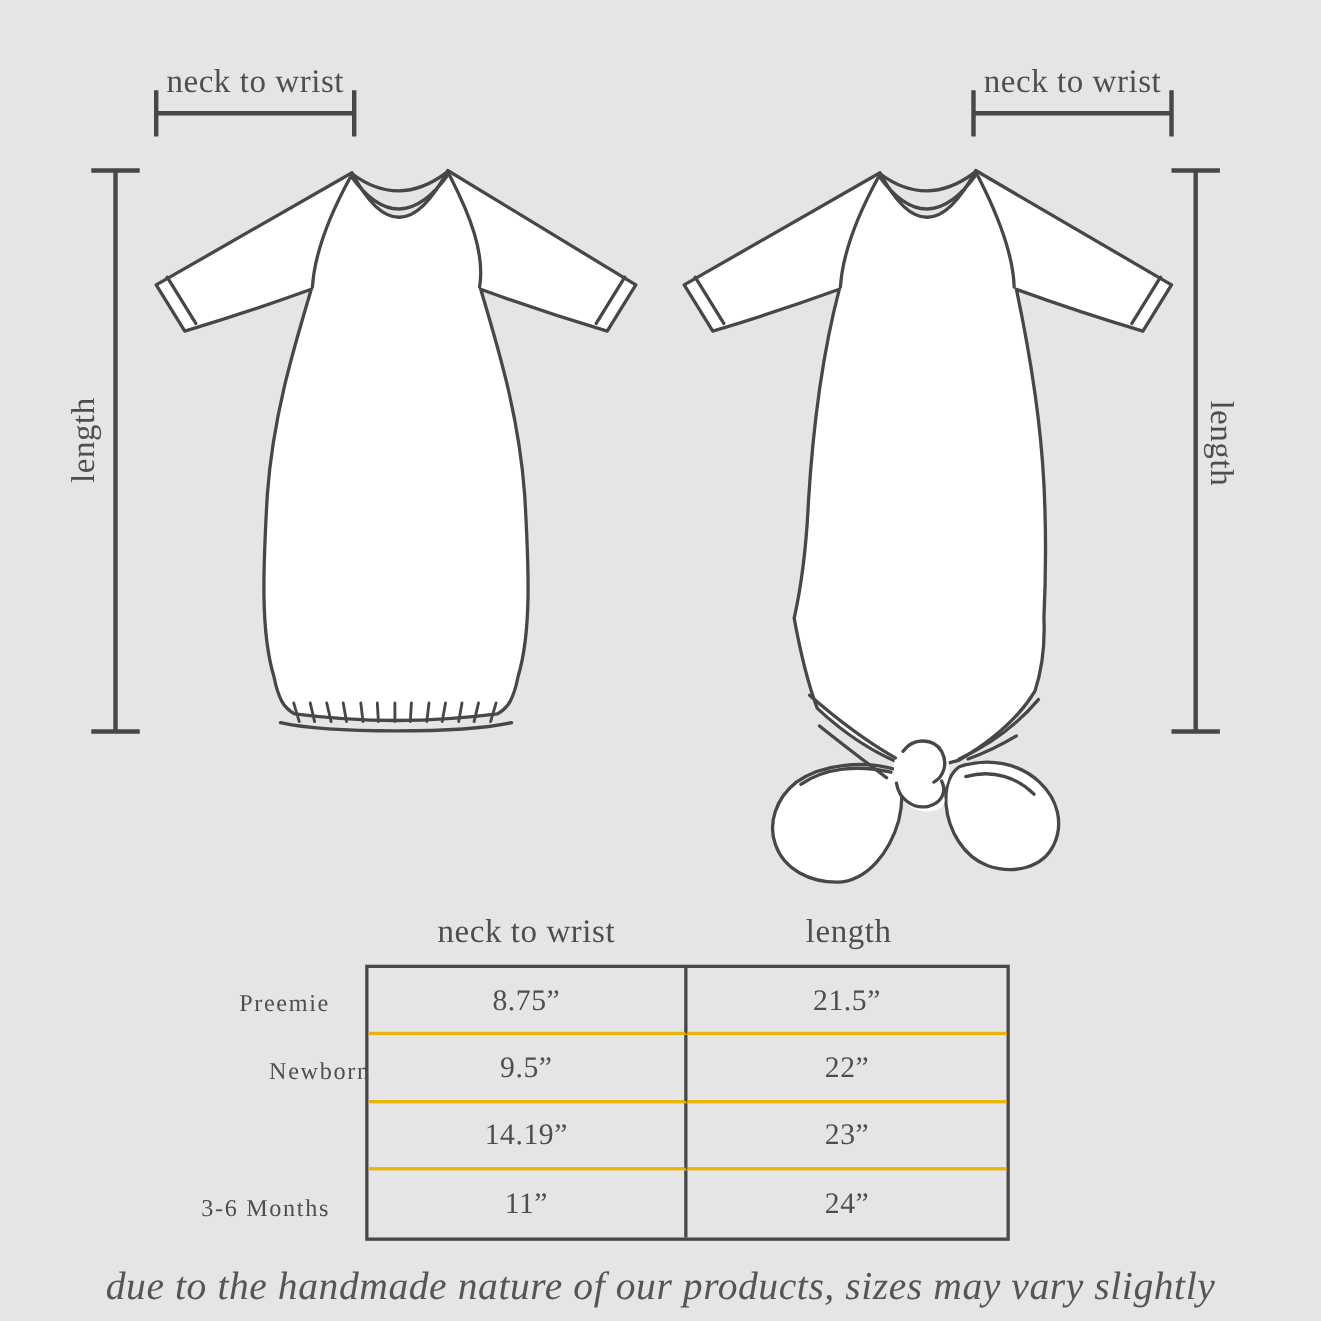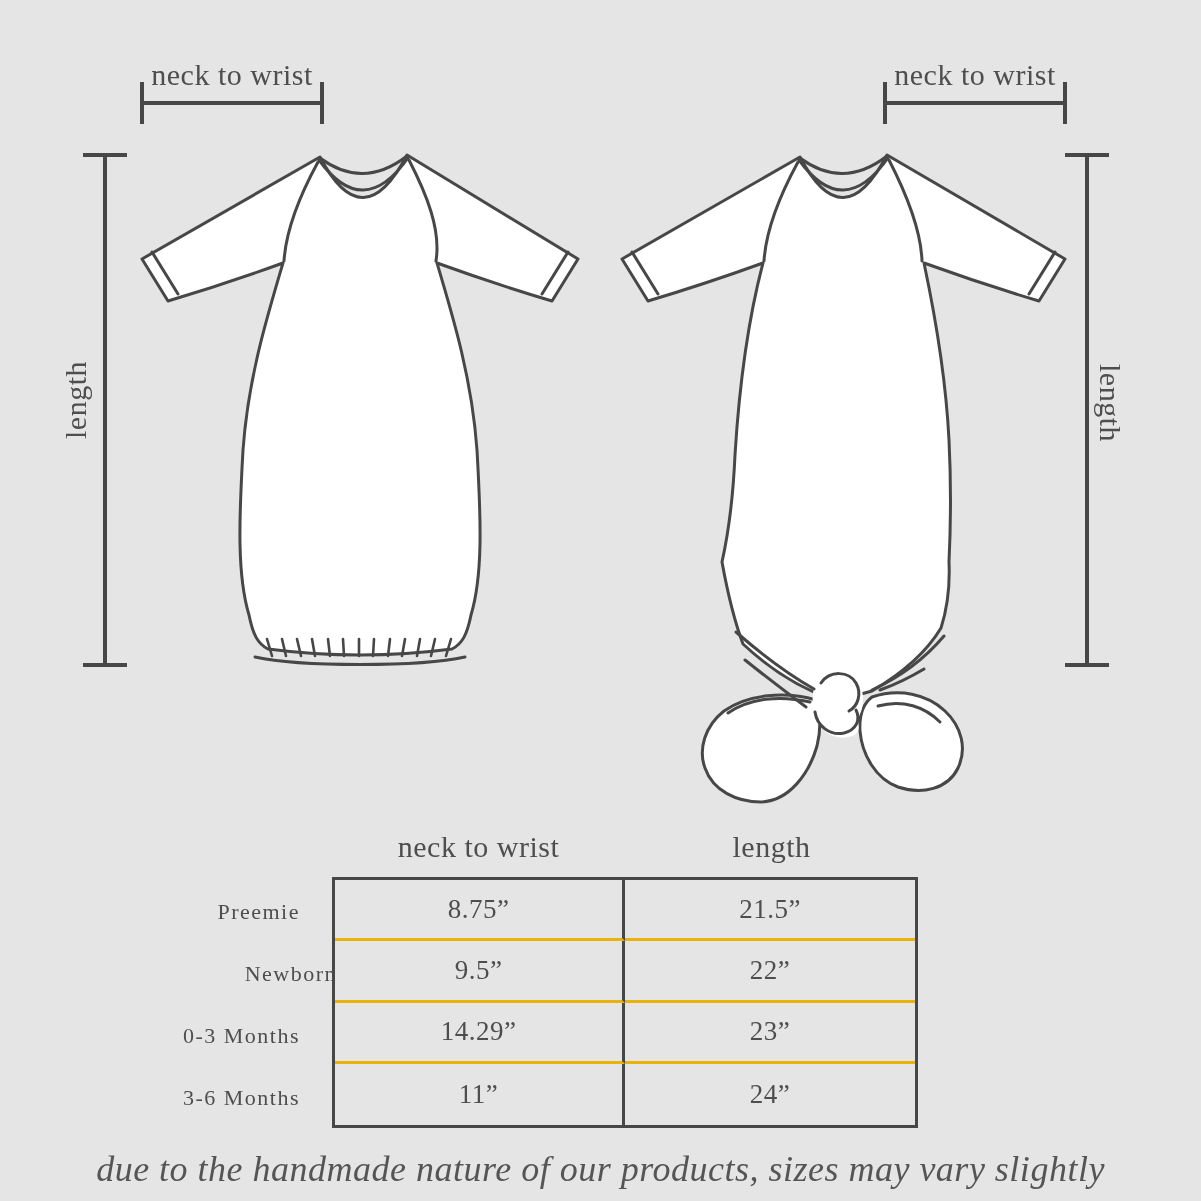--- a/index.html
+++ b/index.html
@@ -111,29 +111,28 @@
   <div class="abs measure-label" style="left:142px;top:58px;width:180px;">neck to wrist</div>
   <div class="abs measure-label" style="left:885px;top:58px;width:180px;">neck to wrist</div>
   <div class="abs measure-label rot-ccw" style="left:76px;top:400px;">length</div>
   <div class="abs measure-label rot-cw" style="left:1110px;top:403px;">length</div>
 
   <div class="abs table-header" style="left:332px;top:830px;width:293px;">neck to wrist</div>
   <div class="abs table-header" style="left:625px;top:830px;width:293px;">length</div>
 
   <div class="row-label" style="top:880px;">Preemie</div>
   <div class="row-label" style="top:942px;padding-left:37px;">Newborn</div>
-  <div class="row-label" style="top:1004px;">0-3 Months</div>
   <div class="row-label" style="top:1066px;">3-6 Months</div>
 
   <div class="size-grid">
     <div class="cell col-0 rb">8.75”</div>
     <div class="cell rb">21.5”</div>
     <div class="cell col-0 rb">9.5”</div>
     <div class="cell rb">22”</div>
-    <div class="cell col-0 rb">14.29”</div>
+    <div class="cell col-0 rb">14.19”</div>
     <div class="cell rb">23”</div>
     <div class="cell col-0">11”</div>
     <div class="cell">24”</div>
   </div>
 
   <div class="footnote">due to the handmade nature of our products, sizes may vary slightly</div>
 
 </div>
 
 </body></html>

